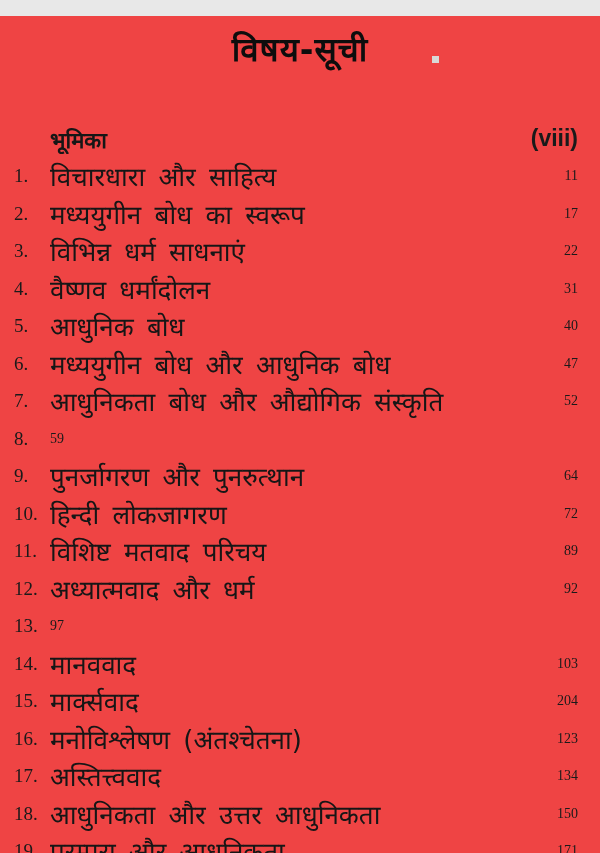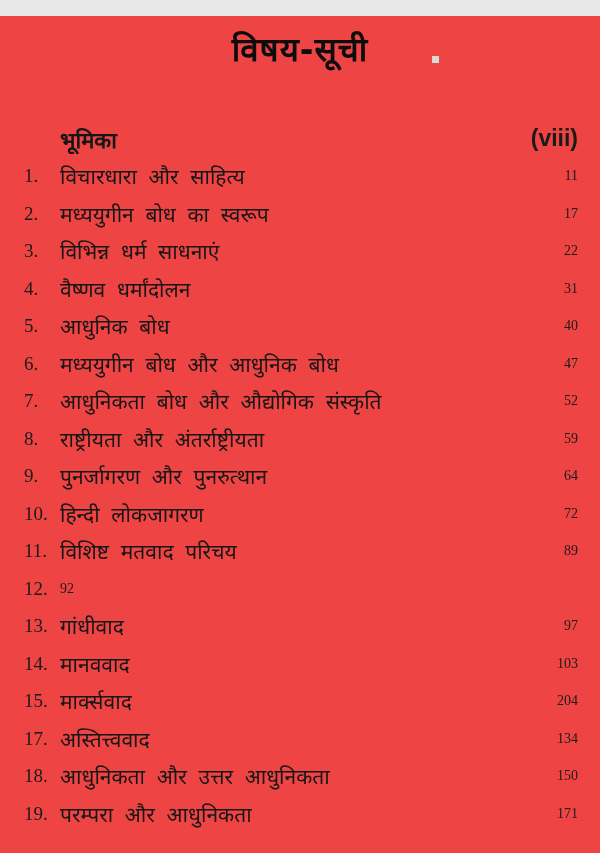--- a/index.html
+++ b/index.html
@@ -30,34 +30,34 @@
   .toc {
     position: absolute;
     top: 104px;
     left: 0;
     right: 0;
   }
   .toc-row {
     display: flex;
     align-items: center;
     height: 37.5px;
-    padding-left: 24px;
+    padding-left: 14px;
     padding-right: 22px;
     box-sizing: border-box;
   }
   .num {
     width: 36px;
     flex: 0 0 36px;
     font-family: "Liberation Serif", "DejaVu Serif", serif;
     font-size: 19px;
     color: #1a1a1a;
   }
   .title {
     flex: 1 1 auto;
-    font-size: 21px;
+    font-size: 26px;
     word-spacing: 5px;
     white-space: nowrap;
     overflow: hidden;
     color: #161616;
   }
   .pageno {
     flex: 0 0 auto;
     text-align: right;
     font-family: "Liberation Serif", "DejaVu Serif", serif;
     font-size: 14px;
@@ -145,21 +145,20 @@
   </div>
 
   <div class="toc-row">
     <span class="num">7.</span>
     <span class="title">आधुनिकता बोध और औद्योगिक संस्कृति</span>
     <span class="pageno">52</span>
   </div>
 
   <div class="toc-row">
     <span class="num">8.</span>
-    <span class="title">राष्ट्रीयता और अंतर्राष्ट्रीयता</span>
     <span class="pageno">59</span>
   </div>
 
   <div class="toc-row">
     <span class="num">9.</span>
     <span class="title">पुनर्जागरण और पुनरुत्थान</span>
     <span class="pageno">64</span>
   </div>
 
   <div class="toc-row">
@@ -169,41 +168,46 @@
   </div>
 
   <div class="toc-row">
     <span class="num">11.</span>
     <span class="title">विशिष्ट मतवाद परिचय</span>
     <span class="pageno">89</span>
   </div>
 
   <div class="toc-row">
     <span class="num">12.</span>
+    <span class="title">अध्यात्मवाद और धर्म</span>
     <span class="pageno">92</span>
   </div>
 
   <div class="toc-row">
     <span class="num">13.</span>
-    <span class="title">गांधीवाद</span>
     <span class="pageno">97</span>
   </div>
 
   <div class="toc-row">
     <span class="num">14.</span>
     <span class="title">मानववाद</span>
     <span class="pageno">103</span>
   </div>
 
   <div class="toc-row">
     <span class="num">15.</span>
     <span class="title">मार्क्सवाद</span>
     <span class="pageno">204</span>
   </div>
 
+  <div class="toc-row">
+    <span class="num">16.</span>
+    <span class="title">मनोविश्लेषण (अंतश्चेतना)</span>
+    <span class="pageno">123</span>
+  </div>
 
   <div class="toc-row">
     <span class="num">17.</span>
     <span class="title">अस्तित्त्ववाद</span>
     <span class="pageno">134</span>
   </div>
 
   <div class="toc-row">
     <span class="num">18.</span>
     <span class="title">आधुनिकता और उत्तर आधुनिकता</span>

